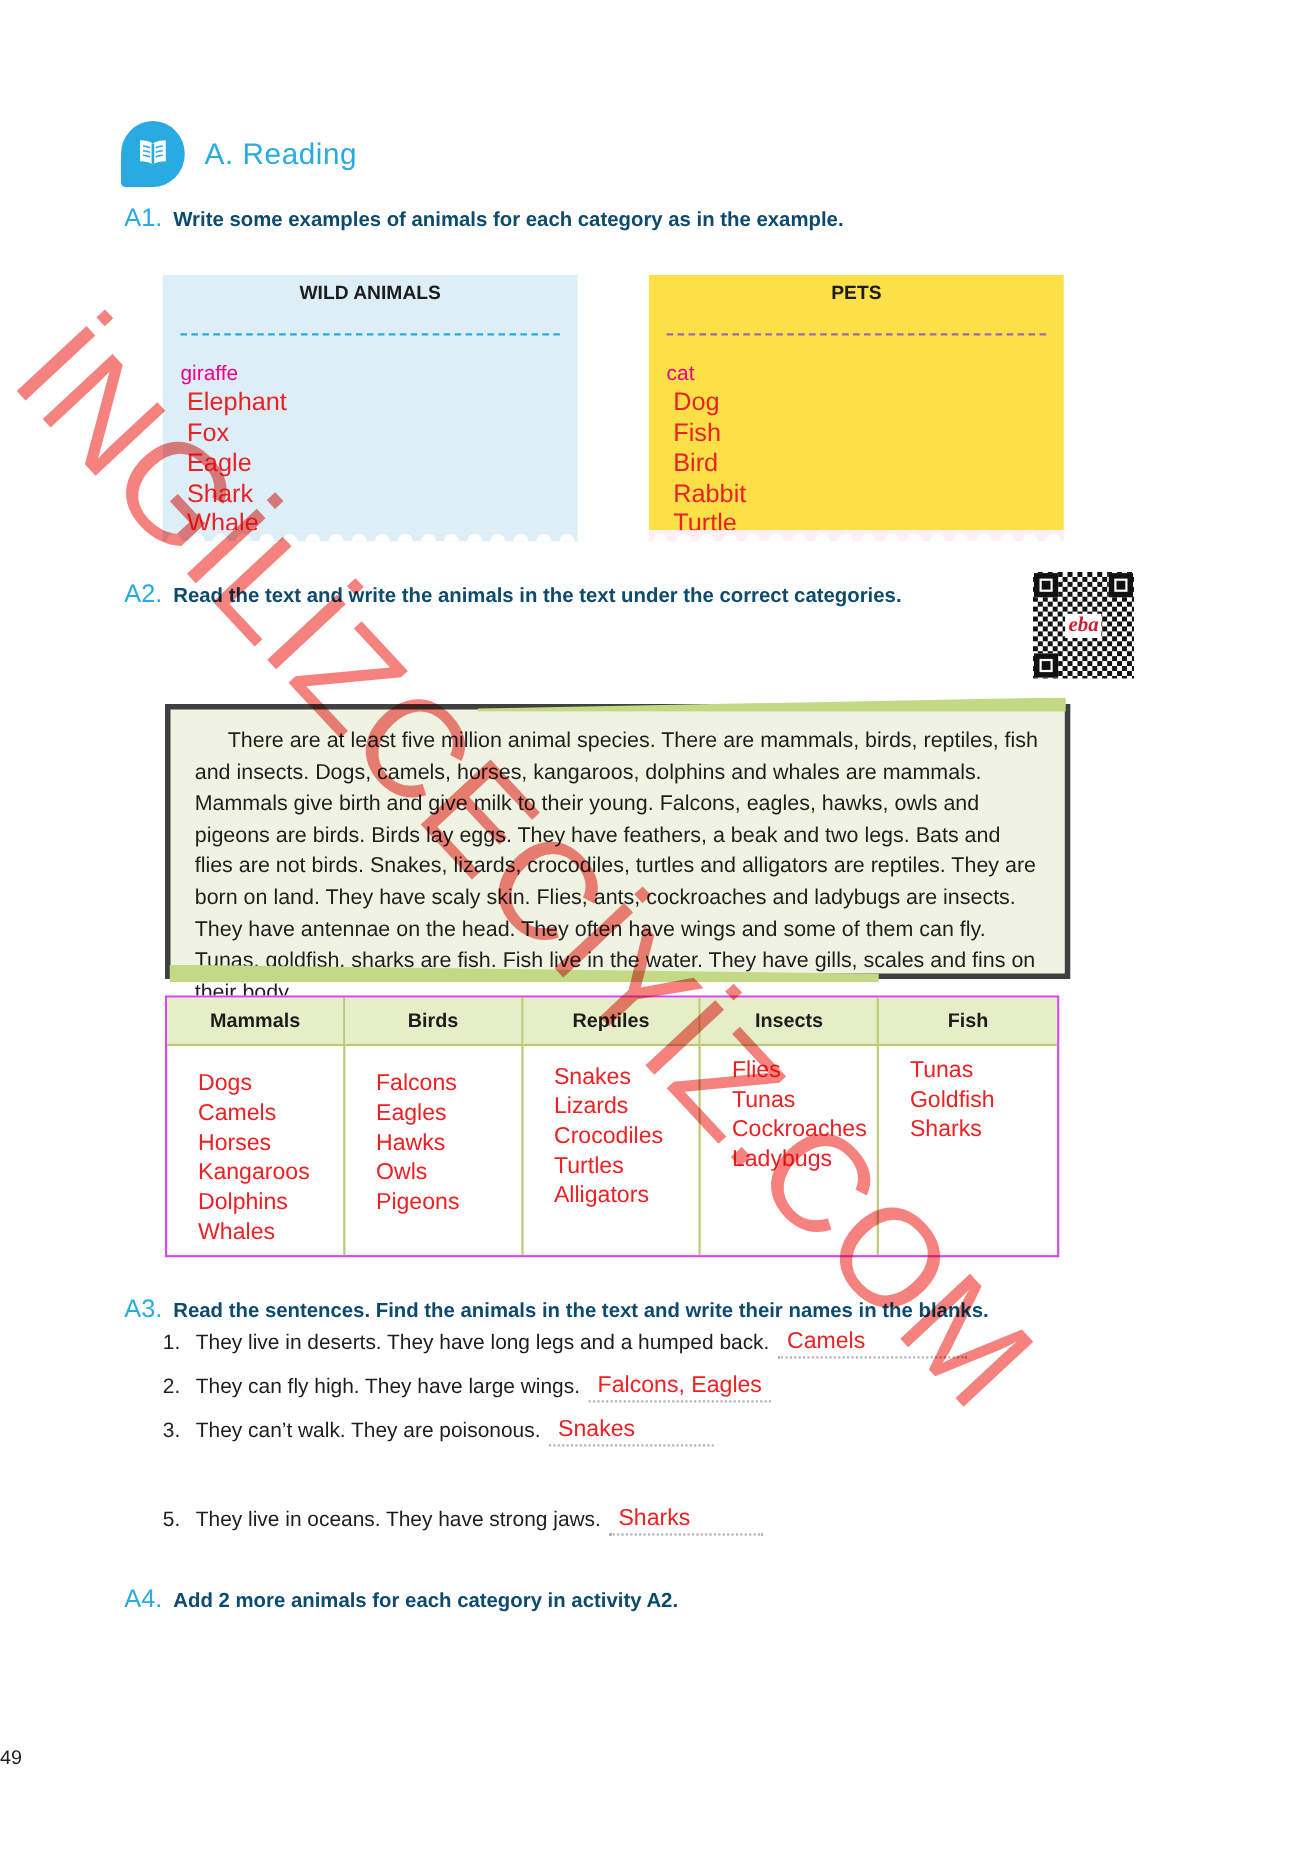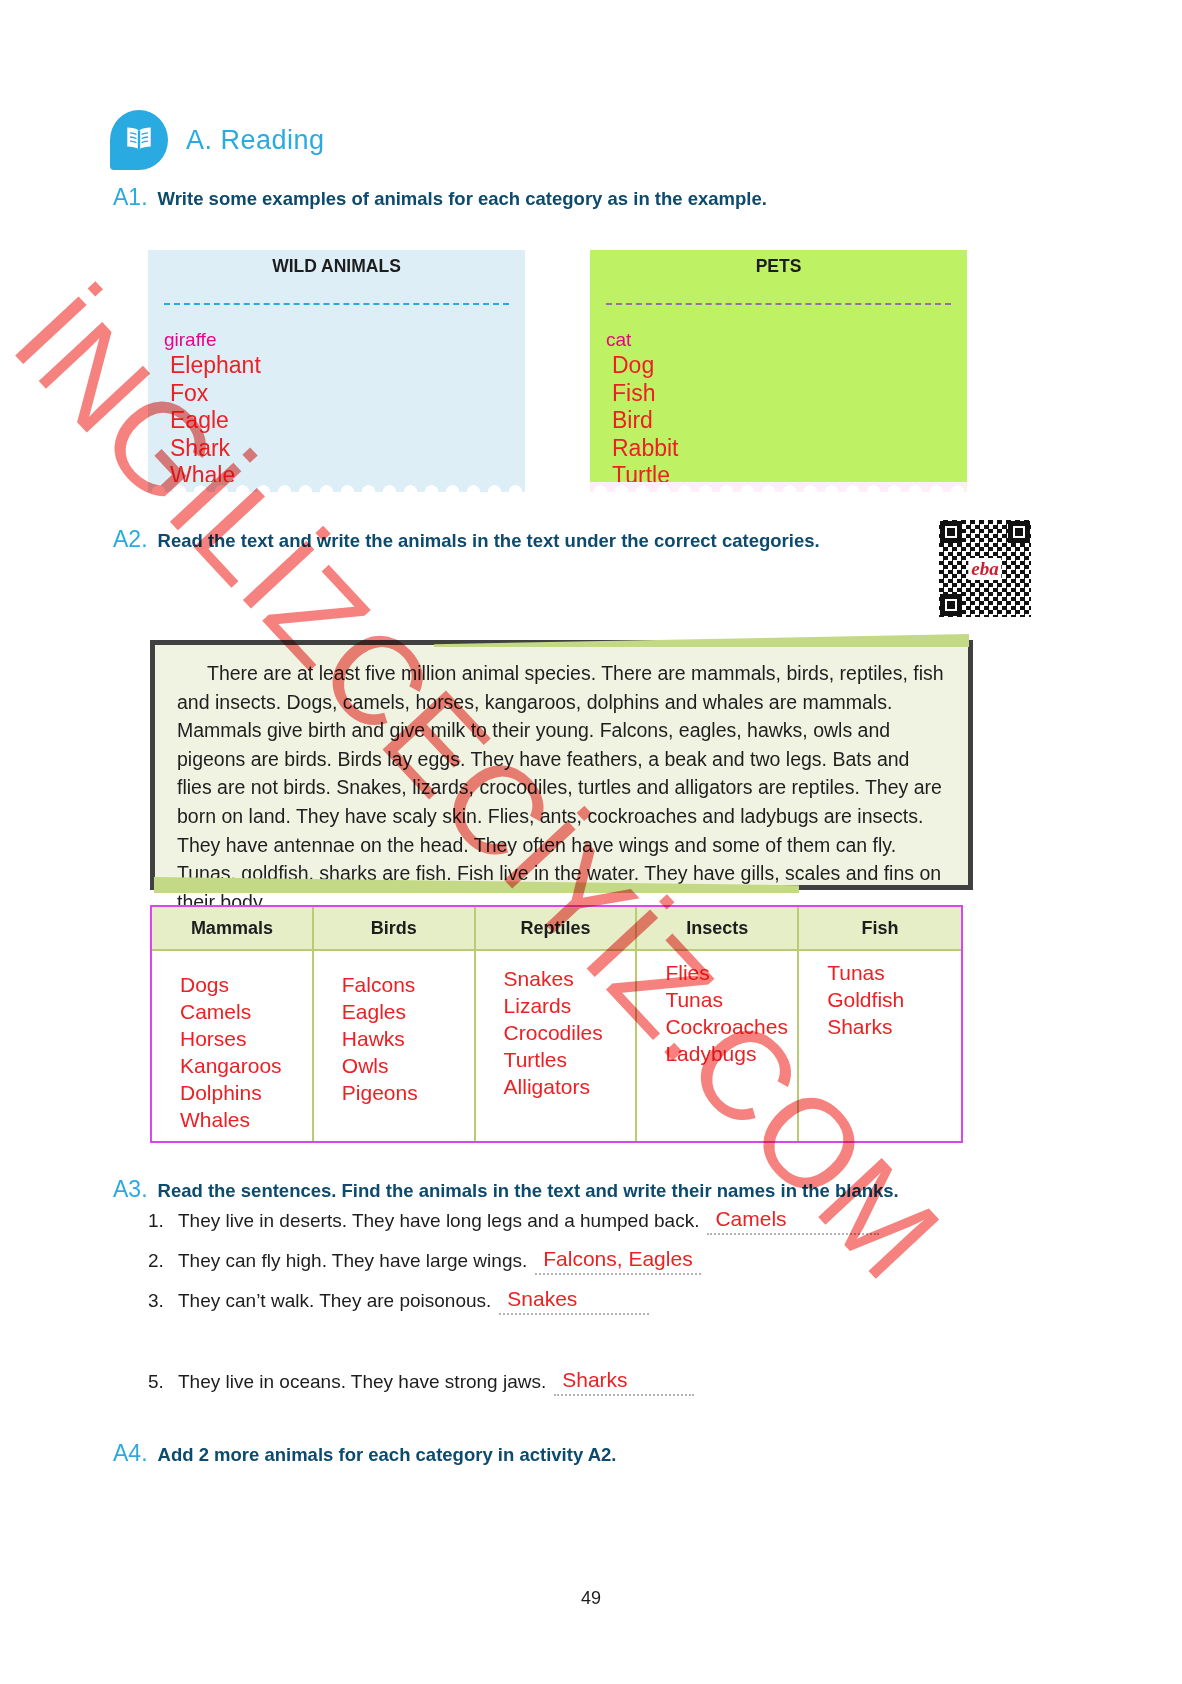--- a/index.html
+++ b/index.html
@@ -21,21 +21,21 @@
   .sec-title { color:#29abe2; font-size:27px; letter-spacing:0.5px; }
 
   
   .act-row { position:absolute; left:113px; display:flex; align-items:baseline; gap:10px; }
   .act-label { color:#29abe2; font-size:23px; flex:0 0 auto; }
   .act-instruction { font-size:18.5px; font-weight:bold; color:#0c4a6e; }
 
   
   .cat-box { position:absolute; top:250px; width:377px; height:232px; padding:4px 16px 0 16px; }
   .cat-box.wild { left:148px; background:#ddeef7; }
-  .cat-box.pets { left:590px; background:#bef264; }
+  .cat-box.pets { left:590px; background:#fde047; }
   .cat-box .box-title { text-align:center; font-size:17.5px; font-weight:bold; color:#1d1d1d; padding-top:2px; }
   .cat-box .sep { border:none; margin-top:26px; }
   .cat-box.wild .sep { border-top:2px dashed #29abe2; }
   .cat-box.pets .sep { border-top:2px dashed #9a6ab0; }
   .cat-box .example { font-size:19px; margin-top:24px; }
   .cat-box .example { color:#ec008c; }
   .cat-box .hand-list { margin-top:1px; margin-left:6px; }
   .hand-list div { color:#ed2024; font-size:23px; line-height:27.5px; }
   .scallop { position:absolute; left:0; right:0; bottom:-10px; height:10px;
     background-size:21px 10px; background-repeat:repeat-x; }
@@ -96,21 +96,21 @@
   
   .a3-item { position:absolute; left:148px; font-size:19px; color:#1d1d1d; white-space:nowrap; }
   .a3-item .num { display:inline-block; width:30px; }
   .blank {
     display:inline-block; min-width:150px; margin-left:8px;
     border-bottom:2px dotted #b3b3b3; padding:0 8px 1px 8px; text-align:left;
   }
   .blank .handwritten { color:#ed2024; font-size:21px; position:relative; top:-1px; }
 
   
-  .page-number { position:absolute; left:0; right:0; top:1588px; text-align:center; font-size:18px; color:#1d1d1d; }
+  .page-number { position:absolute; left:0; right:0; top:1588px; text-align:left; font-size:18px; color:#1d1d1d; }
 
   
   .watermark {
     position:absolute; left:92px; top:268px; z-index:40;
     transform:rotate(47deg); transform-origin:0 0;
     font-size:126px; letter-spacing:1px; white-space:nowrap;
     color:#f5827e; mix-blend-mode:multiply; pointer-events:none;
   }
 </style>
 </head>

